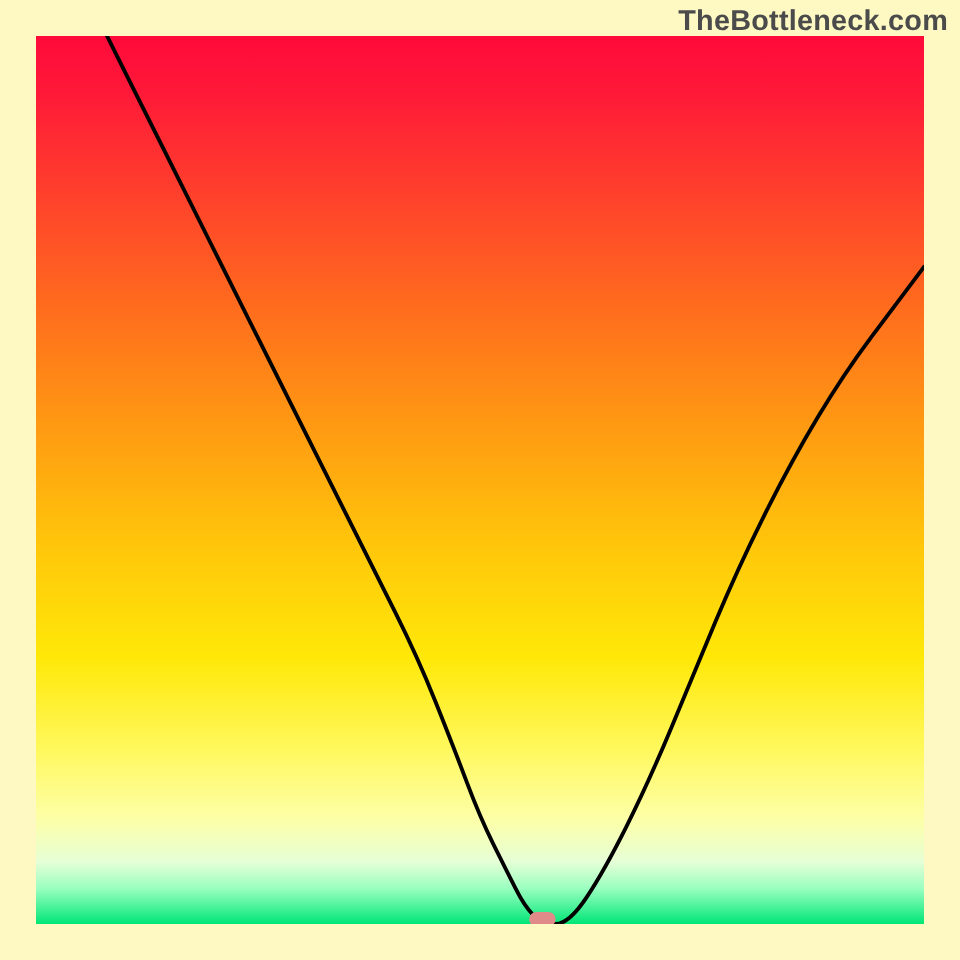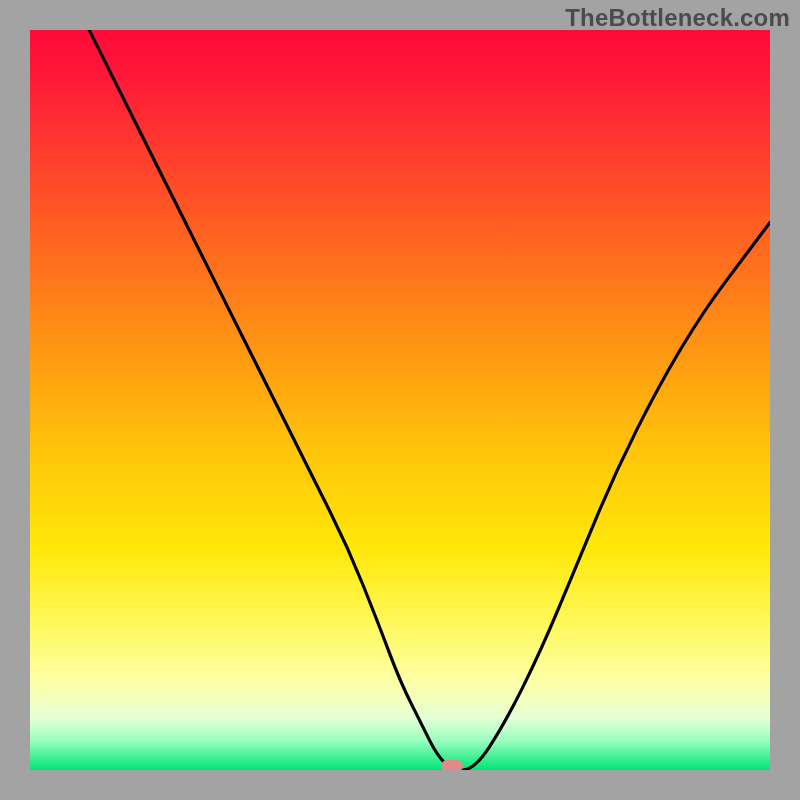--- a/index.html
+++ b/index.html
@@ -8,21 +8,21 @@
     width: 800px;
     height: 800px;
     background: #000;
     overflow: hidden;
     font-family: Arial, Helvetica, sans-serif;
   }
   .frame {
     position: relative;
     width: 800px;
     height: 800px;
-    background: #a3a3a3;
+    background: #fef9c3;
   }
   .watermark {
     position: absolute;
     top: 4px;
     right: 10px;
     color: #4b4b4b;
     font-size: 24px;
     font-weight: 600;
     letter-spacing: 0.2px;
     user-select: none;

